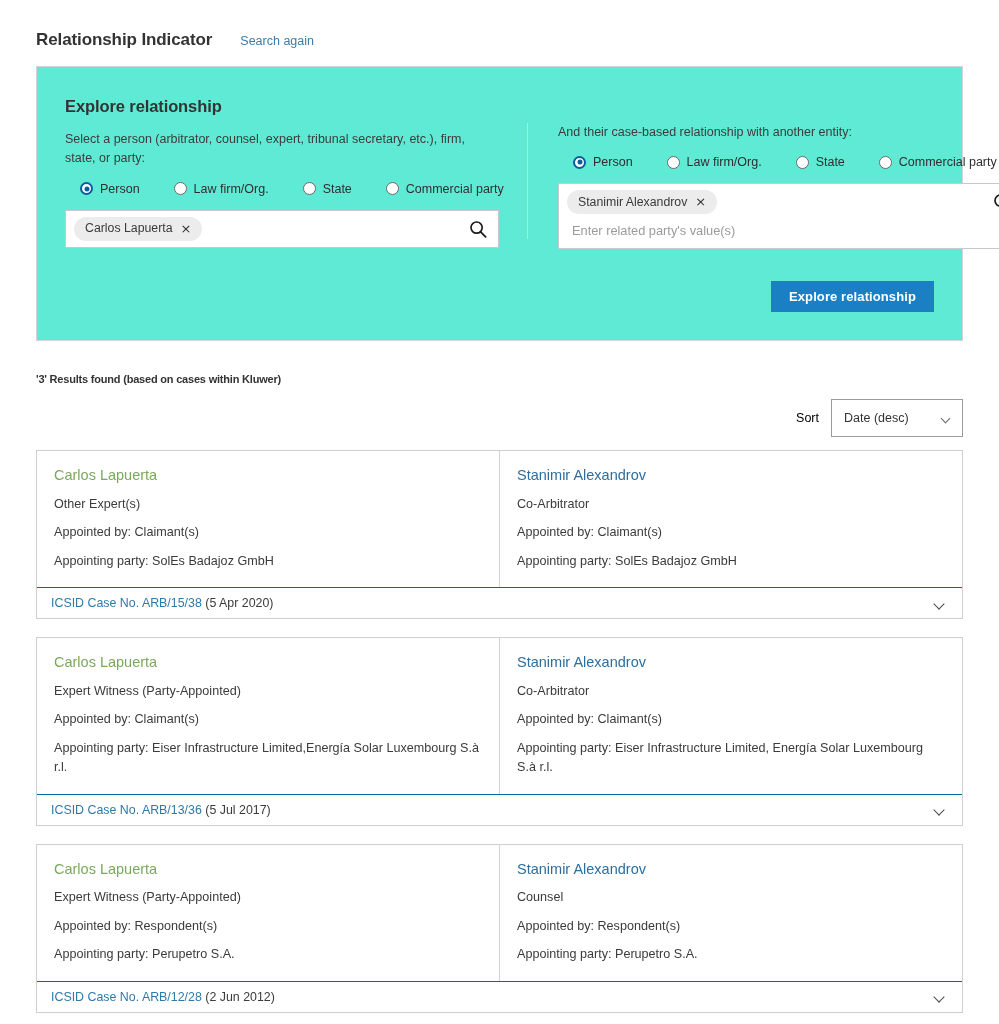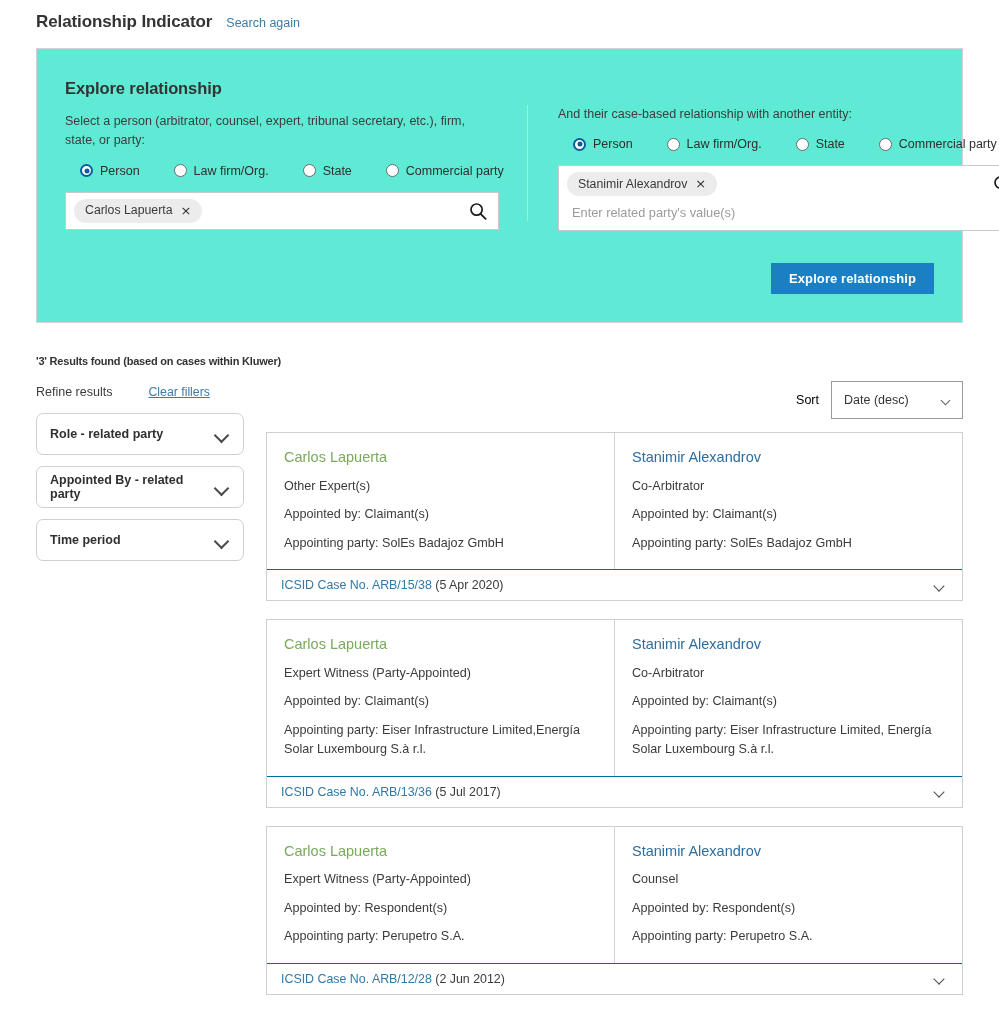--- a/index.html
+++ b/index.html
@@ -14,22 +14,22 @@
     color: #2b2b2b;
     -webkit-font-smoothing: antialiased;
     overflow: hidden;
   }
   .page { padding: 0 36px; }
 
   
   .page-header {
     display: flex;
     align-items: baseline;
-    gap: 14px;
-    padding-top: 12px;
+    gap: 28px;
+    padding-top: 30px;
     padding-bottom: 16px;
   }
   .page-title {
     font-size: 17px;
     font-weight: bold;
     color: #333333;
     letter-spacing: -0.1px;
   }
   .search-again {
     font-size: 12.5px;
@@ -441,39 +441,20 @@
 
     <div class="panel-actions">
       <button class="btn-primary">Explore relationship</button>
     </div>
   </div>
 
   <div class="results-title">'3' Results found (based on cases within Kluwer)</div>
 
   <div class="results-wrap">
 
-    <div class="refine-col">
-      <div class="refine-head">
-        <span class="refine-title">Refine results</span>
-        <a class="clear-filters">Clear fillers</a>
-      </div>
-
-      <div class="facet">
-        <span class="facet-label">Role - related party</span>
-        <span class="chev"></span>
-      </div>
-      <div class="facet">
-        <span class="facet-label">Appointed By - related party</span>
-        <span class="chev"></span>
-      </div>
-      <div class="facet">
-        <span class="facet-label">Time period</span>
-        <span class="chev"></span>
-      </div>
-    </div>
 
     <div class="results-col">
 
       <div class="sort-row">
         <span class="sort-label">Sort</span>
         <div class="sort-select">
           <span>Date (desc)</span>
           <span class="sel-chev"></span>
         </div>
       </div>

